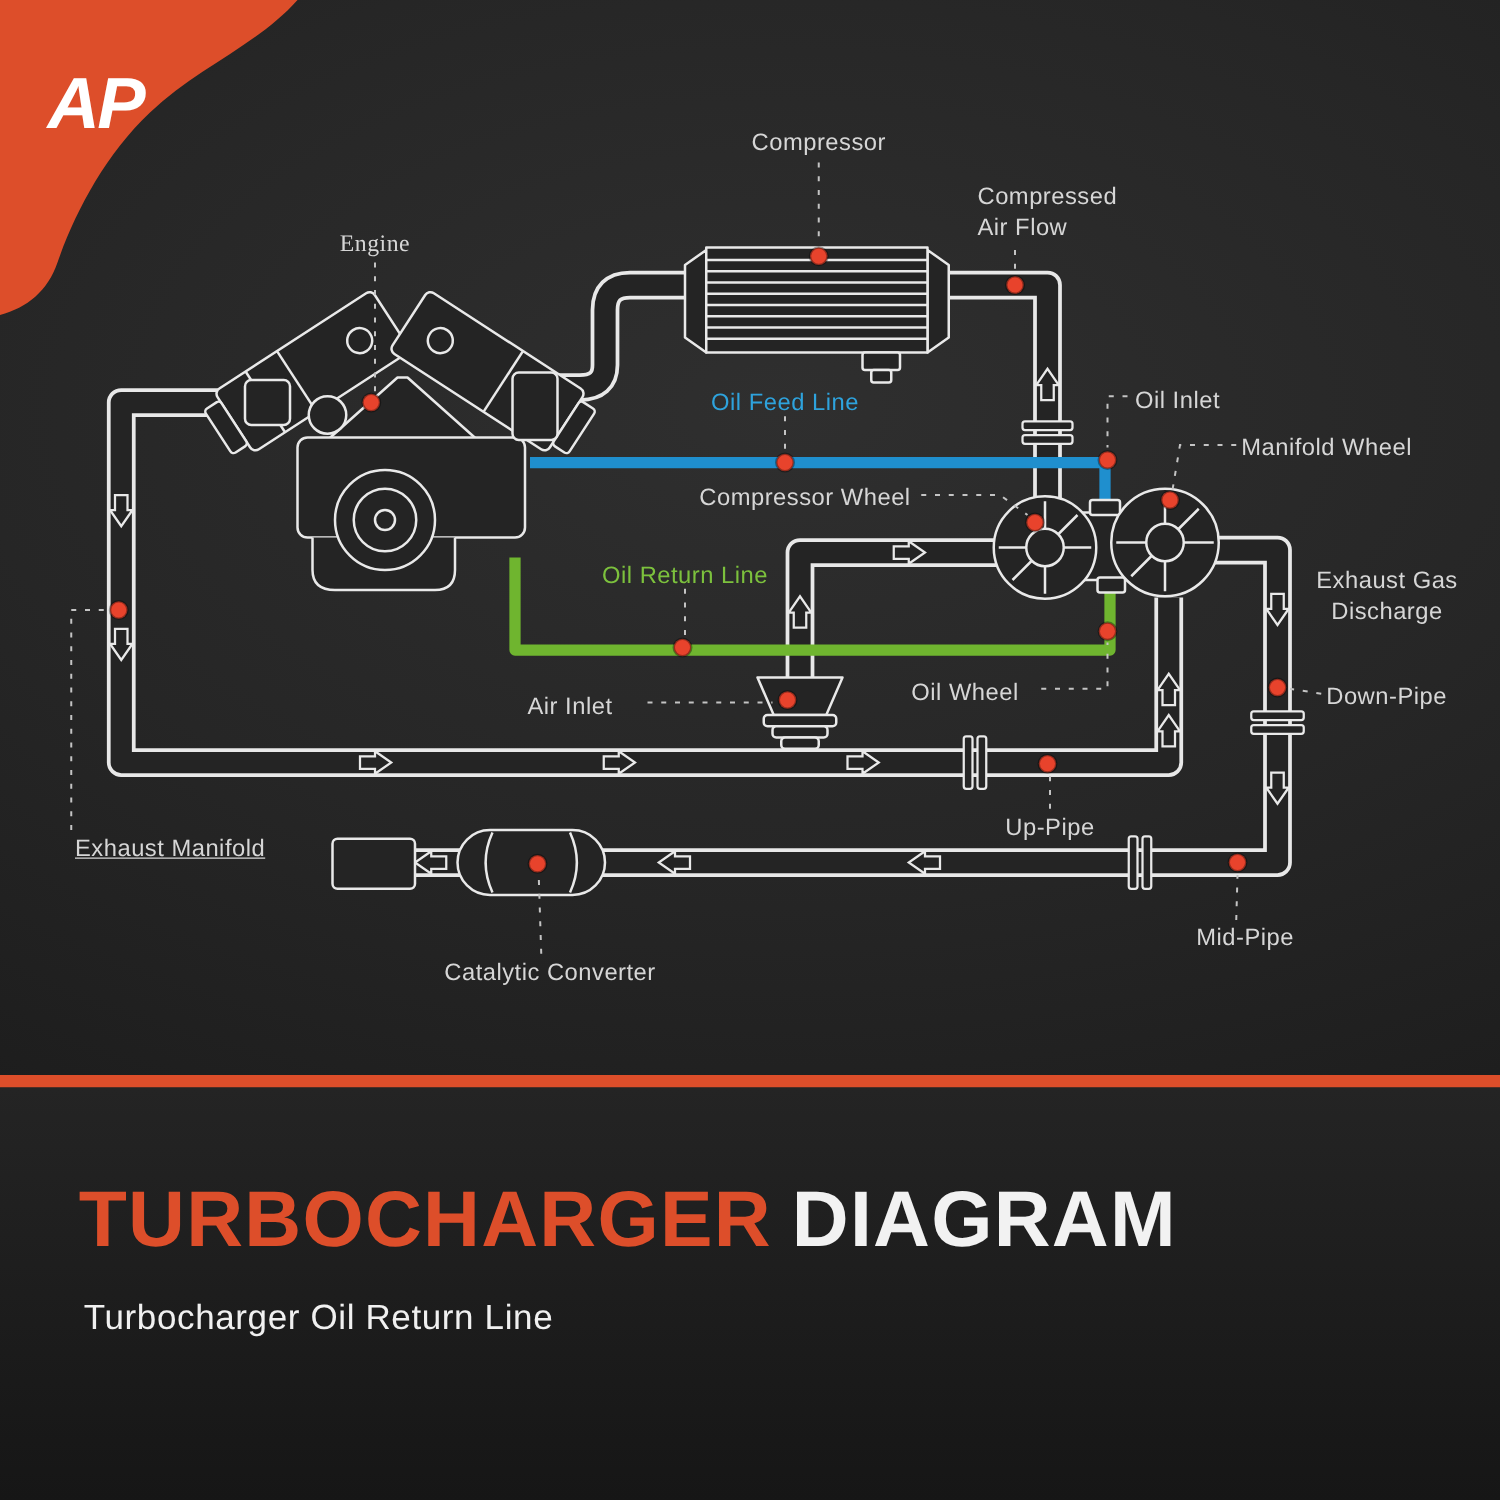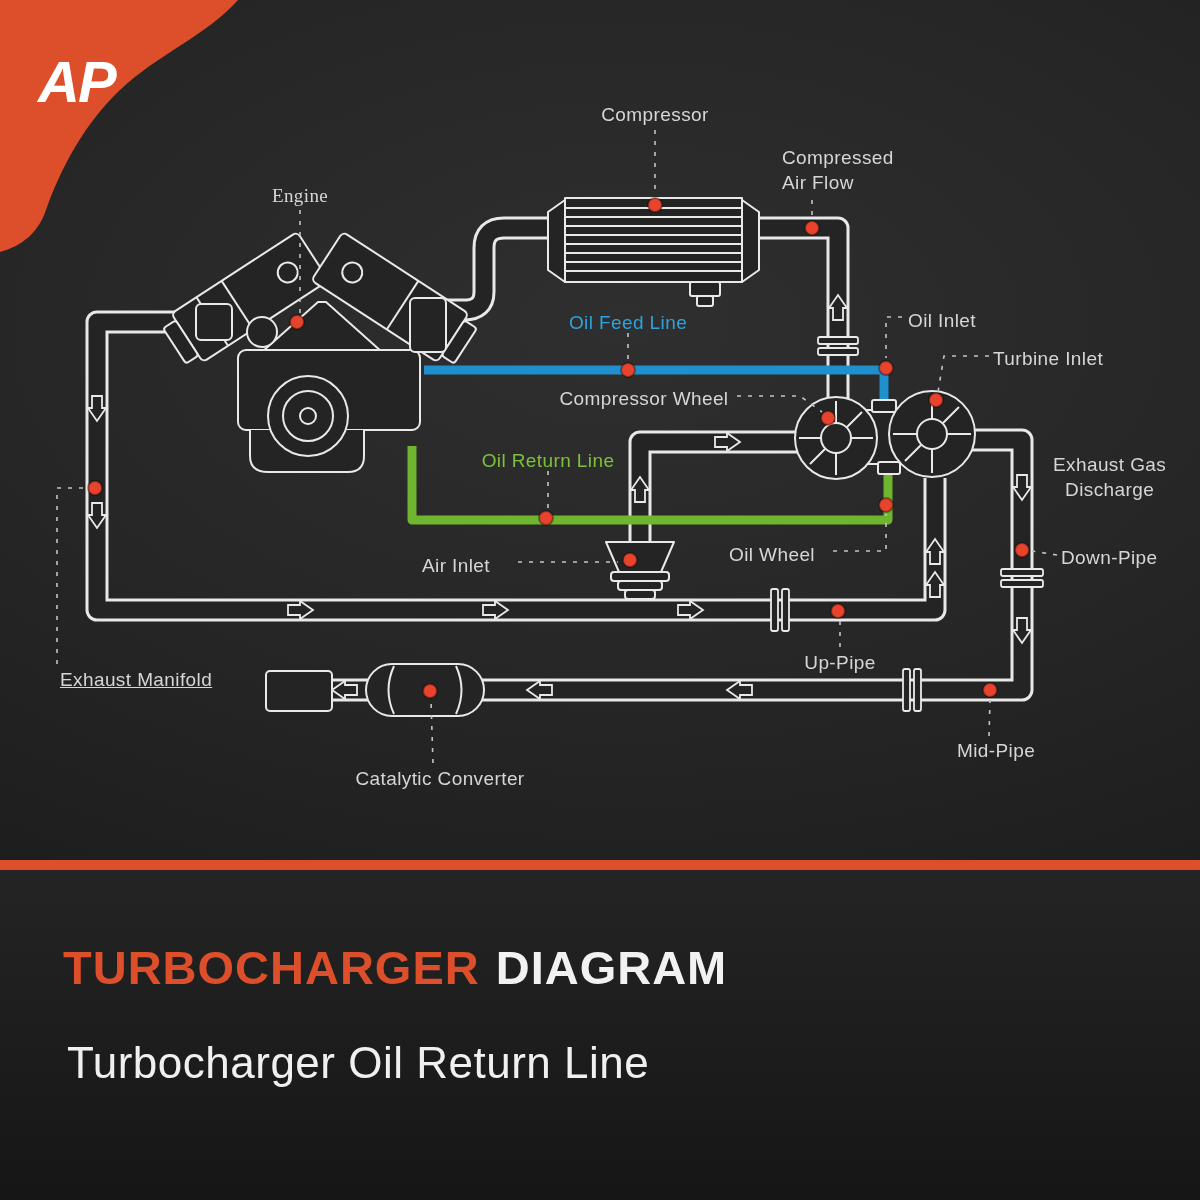--- a/index.html
+++ b/index.html
@@ -43,24 +43,24 @@
   .lb-downpipe{left:1061px;top:545px;}
   .lb-uppipe{left:777px;top:650px;width:126px;}
   .lb-exhman{left:60px;top:667px;text-decoration:underline;}
   .lb-midpipe{left:957px;top:738px;}
   .lb-catconv{left:342px;top:766px;width:196px;}
   .stripe{position:absolute;left:0;top:860px;width:1200px;height:10px;}
   .footer{
     position:absolute;left:0;top:870px;width:1200px;height:330px;
     background:linear-gradient(180deg,#242424 0%,#161616 100%);
   }
-  .title{position:absolute;left:63px;top:70px;font-size:47px;font-weight:bold;letter-spacing:1px;margin:0;}
+  .title{position:absolute;left:63px;top:70px;font-size:63px;font-weight:bold;letter-spacing:1px;margin:0;}
   .title .accent{margin-right:16px;}
   .title .rest{color:#f2f2f2;}
-  .subtitle{position:absolute;left:67px;top:168px;font-size:44px;color:#f0f0f0;letter-spacing:.5px;}
+  .subtitle{position:absolute;left:67px;top:168px;font-size:28px;color:#f0f0f0;letter-spacing:.5px;}
   .logo-text{font-style:italic;font-weight:bold;font-size:58px;fill:#ffffff;letter-spacing:-2px;}
 </style>
 </head>
 <body>
 
 <div class="page">
 
   <div class="diagram-area">
 
     <svg class="diagram-svg" width="1200" height="860" viewBox="0 0 1200 860">
@@ -231,21 +231,21 @@
       <text class="logo-text" x="38" y="102">AP</text>
     </svg>
 
     <div class="label lb-center lb-engine">Engine</div>
     <div class="label lb-center lb-intercooler">Compressor</div>
     <div class="label lb-compair">Compressed
 Air Flow</div>
     <div class="label lb-center lb-blue lb-oilfeed">Oil Feed Line</div>
     <div class="label lb-right lb-compwheel">Compressor Wheel</div>
     <div class="label lb-oilinlet">Oil Inlet</div>
-    <div class="label lb-turbwheel">Turbine Inlet</div>
+    <div class="label lb-turbwheel">Manifold Wheel</div>
     <div class="label lb-center lb-green lb-oilreturn">Oil Return Line</div>
     <div class="label lb-exhgas">Exhaust Gas
 Discharge</div>
     <div class="label lb-right lb-airinlet">Air Inlet</div>
     <div class="label lb-right lb-oiloutlet">Oil Wheel</div>
     <div class="label lb-downpipe">Down-Pipe</div>
     <div class="label lb-center lb-uppipe">Up-Pipe</div>
     <div class="label lb-exhman">Exhaust Manifold</div>
     <div class="label lb-midpipe">Mid-Pipe</div>
     <div class="label lb-center lb-catconv">Catalytic Converter</div>

